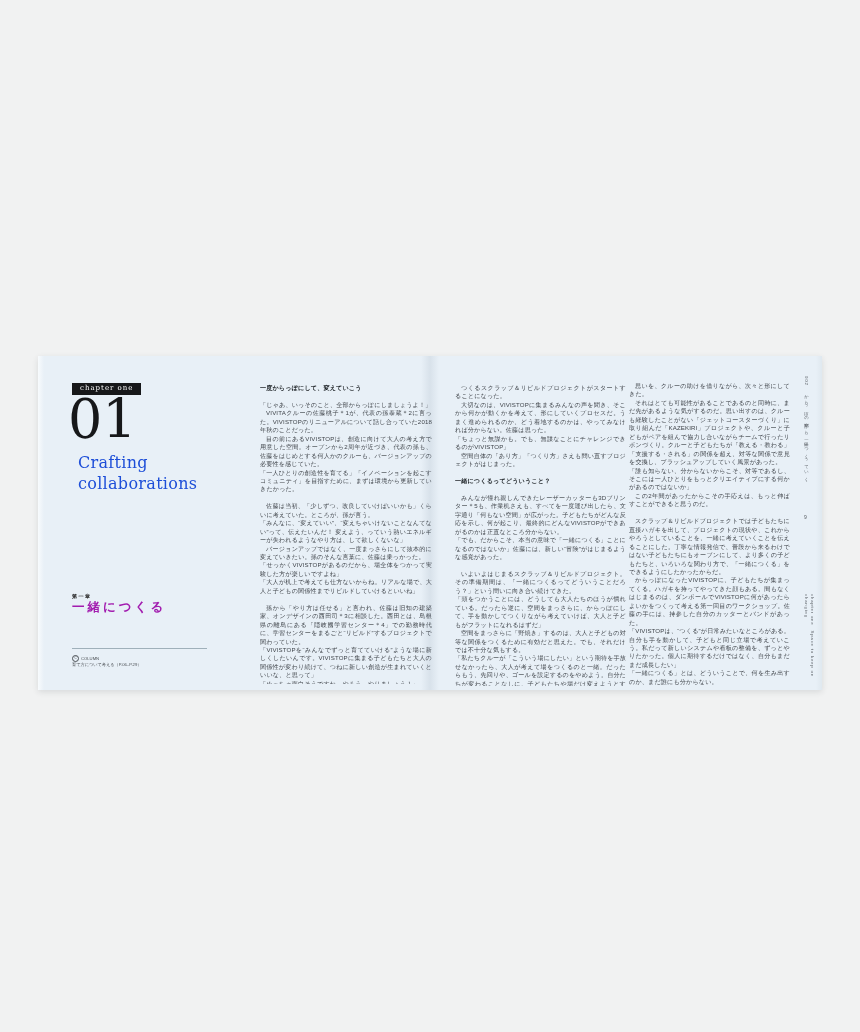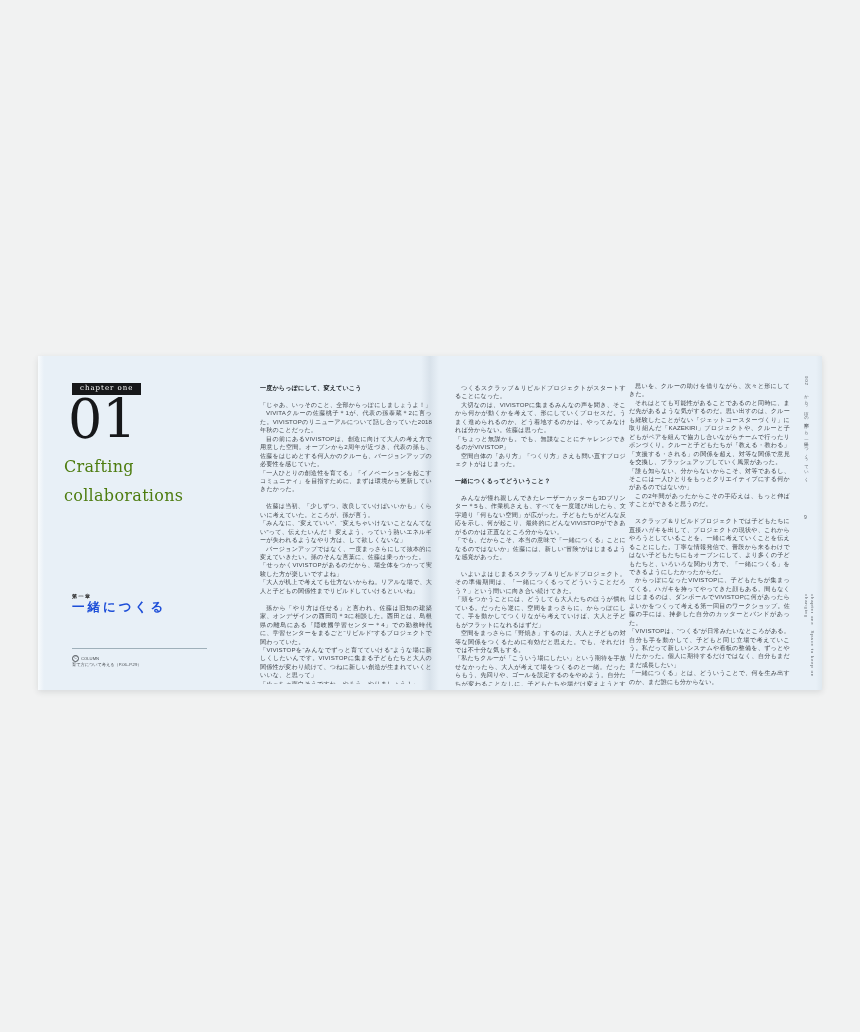--- a/index.html
+++ b/index.html
@@ -30,32 +30,32 @@
     font-family:"DejaVu Serif",serif;
     font-size:7px;line-height:7px;letter-spacing:1px;
     padding:2px 8px 3px;
   }
   .chapter-number{
     position:absolute;left:30px;top:36px;
     font-family:"DejaVu Serif",serif;
     font-size:54px;line-height:56px;color:#17181a;font-weight:400;
   }
   .chapter-title{
-    position:absolute;left:26px;top:96px;
+    position:absolute;left:40px;top:96px;
     font-family:"DejaVu Serif",serif;
-    font-size:16px;line-height:29px;color:#4d7c0f;letter-spacing:.3px;
+    font-size:16px;line-height:21px;color:#1d4ed8;letter-spacing:.3px;
     white-space:pre-line;
   }
   .section-label{
     position:absolute;left:34px;top:237px;
     font-size:5px;font-weight:bold;letter-spacing:1.5px;color:#222;
   }
   .section-title{
     position:absolute;left:34px;top:243px;
-    font-size:12.5px;font-weight:bold;letter-spacing:3px;color:#1d4ed8;
+    font-size:12.5px;font-weight:bold;letter-spacing:3px;color:#a21caf;
   }
   .lede{
     position:absolute;left:34px;top:262px;width:180px;
     font-size:7.3px;line-height:9.3px;font-weight:bold;
     letter-spacing:.5px;color:#34383c;
   }
   .divider{
     position:absolute;left:34px;top:292px;width:135px;height:1px;
     background:#9fb0ba;
   }

